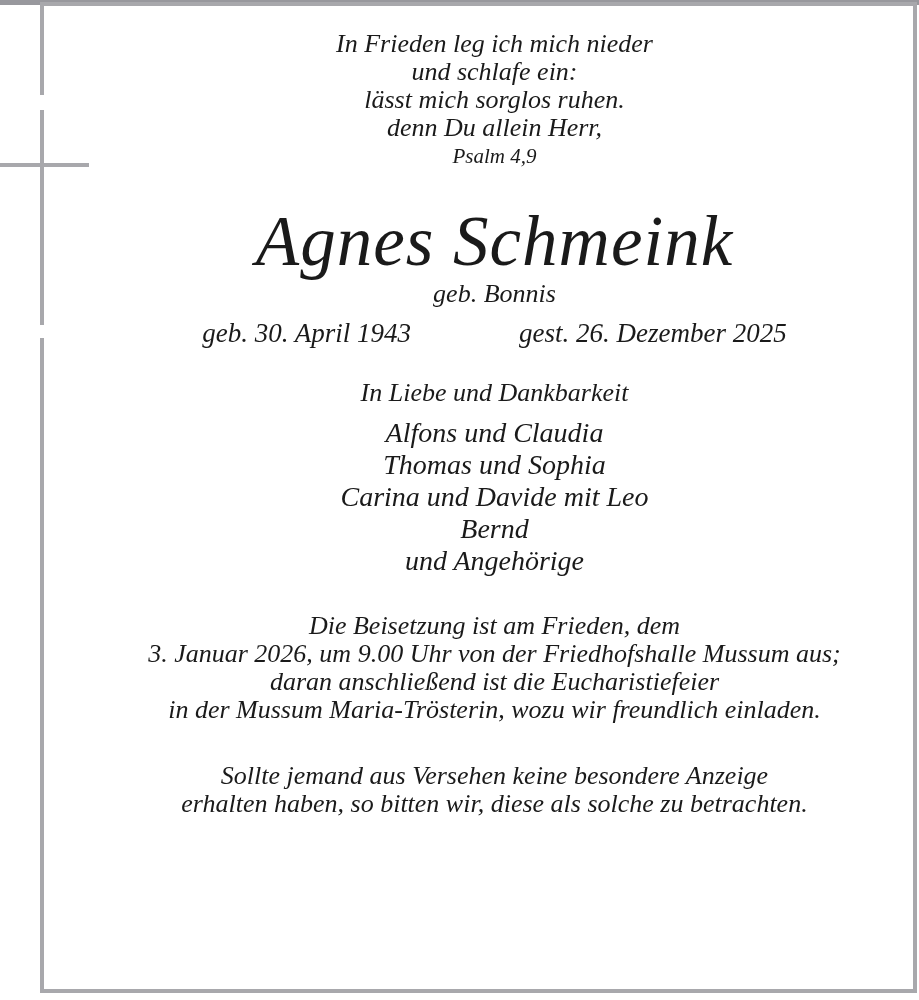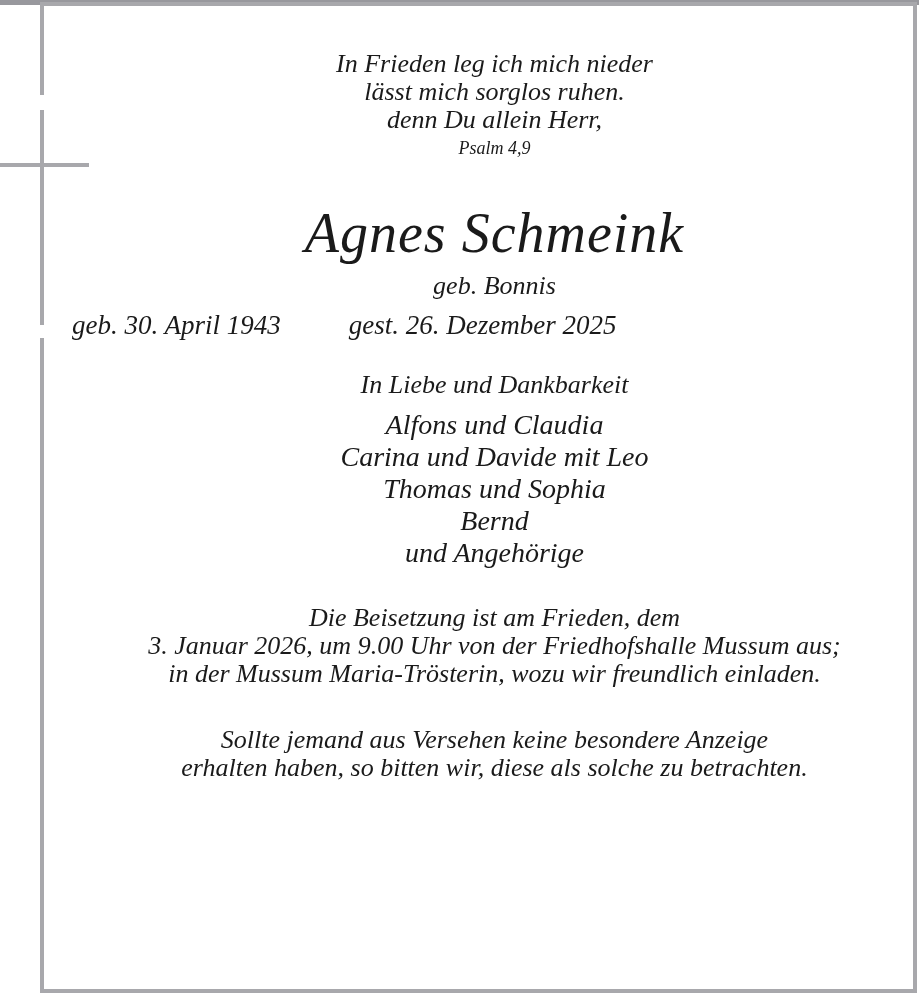--- a/index.html
+++ b/index.html
@@ -28,38 +28,37 @@
   .page-bar      { left: 0px;   top: 995px; width: 919px; height: 5px; background: #98989d; }
 
   
   .content {
     position: absolute;
     left: 72px;
     top: 0;
     width: 845px;
     text-align: center;
     padding-top: 30px;
-    margin-top: 20px;
   }
   .line   { font-size: 26px; line-height: 28px; white-space: nowrap; }
-  .psalm  { font-size: 18px; line-height: 28px; }
+  .psalm  { font-size: 21px; line-height: 28px; }
   .intro  { margin-top: 32px; }
   .deceased-name {
     margin-top: 6px;
-    font-size: 56px;
+    font-size: 71px;
     line-height: 78px;
     letter-spacing: 1px;
     white-space: nowrap;
   }
   .maiden { font-size: 26px; line-height: 28px; text-align: center; }
   .dates  {
     margin-top: 11px;
     display: flex;
-    justify-content: flex-start;
-    gap: 68px;
+    justify-content: center;
+    gap: 108px;
     font-size: 27px;
     line-height: 28px;
   }
   .liebe  { margin-top: 32px; }
   .mourners { margin-top: 10px; text-align: center; }
   .mourners .mline { font-size: 28px; line-height: 32px; white-space: nowrap; }
   .place  { margin-top: 59px; }
   .funeral { margin-top: 35px; }
   .note   { margin-top: 38px; }
 </style>
@@ -76,20 +75,21 @@
     <div class="b cross-vert"></div>
     <div class="b cross-arm"></div>
   </div>
   <div class="b border-left-c"></div>
   <div class="page-bar"></div>
 
   <div class="content">
 
     <div>
       <div class="line">In Frieden leg ich mich nieder</div>
+      <div class="line">und schlafe ein:</div>
       <div class="line">lässt mich sorglos ruhen.</div>
       <div class="line">denn Du allein Herr,</div>
       <div class="psalm">Psalm 4,9</div>
     </div>
 
     <div class="intro">
     </div>
 
     <div class="deceased-name">Agnes Schmeink</div>
 
@@ -97,30 +97,31 @@
 
     <div class="dates">
       <span>geb. 30. April 1943</span>
       <span>gest. 26. Dezember 2025</span>
     </div>
 
     <div class="line liebe">In Liebe und Dankbarkeit</div>
 
     <div class="mourners">
       <div class="mline">Alfons und Claudia</div>
+      <div class="mline">Thomas und Sophia</div>
       <div class="mline">Carina und Davide mit Leo</div>
-      <div class="mline">Thomas und Sophia</div>
       <div class="mline">Bernd</div>
       <div class="mline">und Angehörige</div>
     </div>
 
 
     <div class="funeral">
       <div class="line">Die Beisetzung ist am Frieden, dem</div>
       <div class="line">3. Januar 2026, um 9.00 Uhr von der Friedhofshalle Mussum aus;</div>
+      <div class="line">daran anschließend ist die Eucharistiefeier</div>
       <div class="line">in der Mussum Maria-Trösterin, wozu wir freundlich einladen.</div>
     </div>
 
     <div class="note">
       <div class="line">Sollte jemand aus Versehen keine besondere Anzeige</div>
       <div class="line">erhalten haben, so bitten wir, diese als solche zu betrachten.</div>
     </div>
 
   </div>
 </div>

